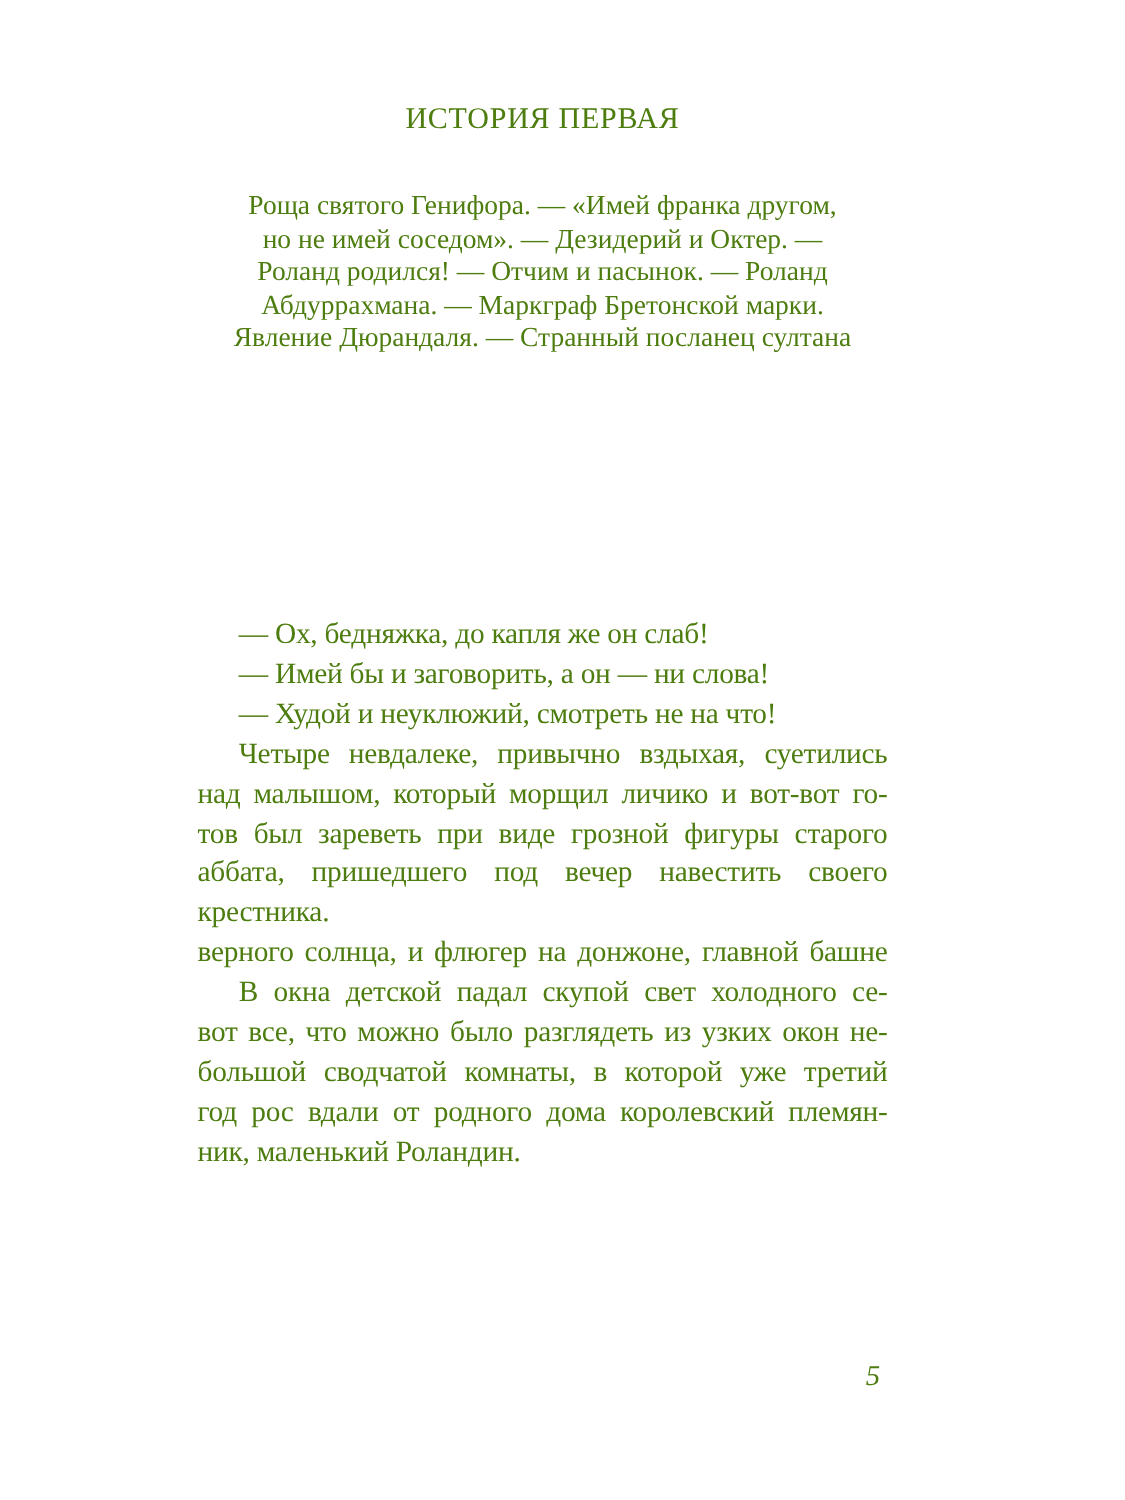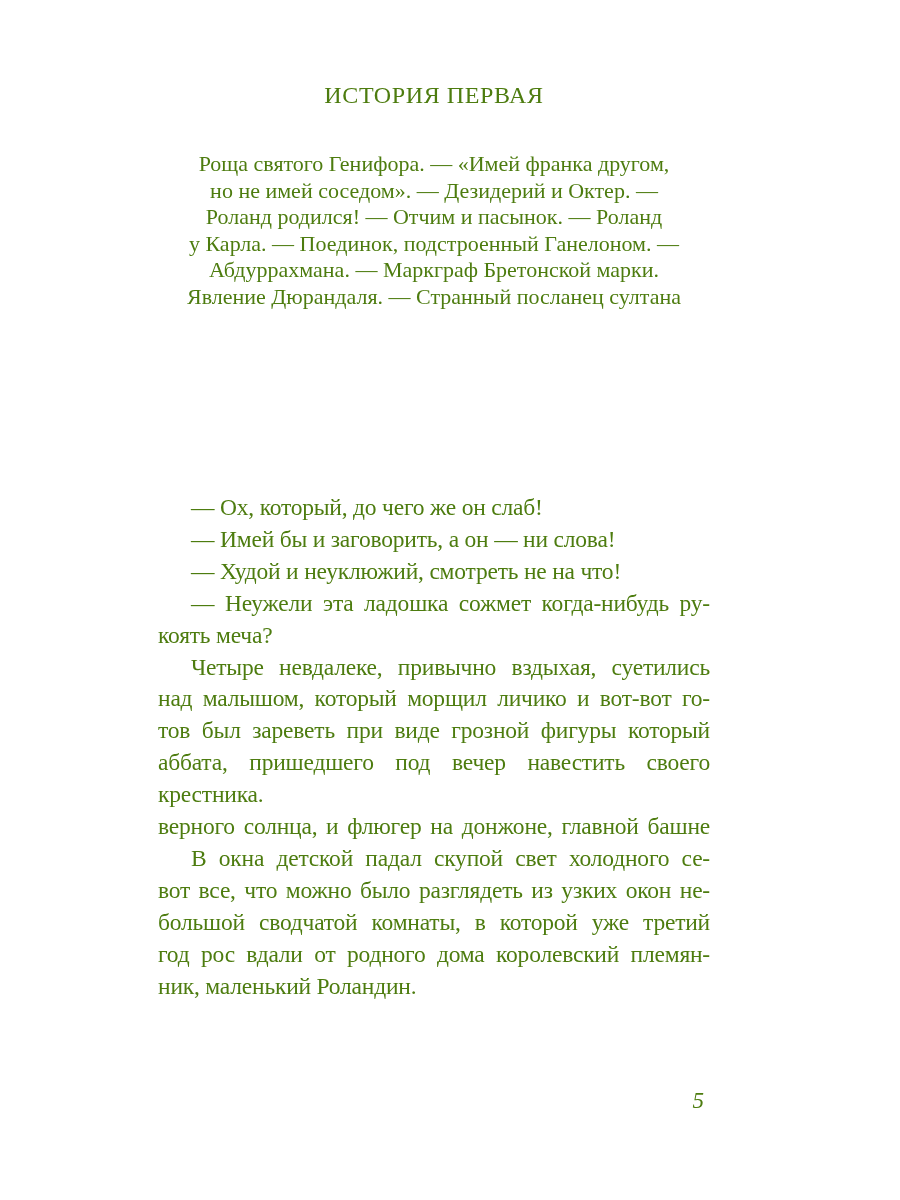--- a/index.html
+++ b/index.html
@@ -67,43 +67,38 @@
 </head>
 <body>
 
 <div class="page">
   <div class="column title">ИСТОРИЯ ПЕРВАЯ</div>
 
   <div class="column epigraph" id="epigraph">
       <div class="ep-line">Роща святого Генифора. — «Имей франка другом,</div>
       <div class="ep-line">но не имей соседом». — Дезидерий и Октер. —</div>
       <div class="ep-line">Роланд родился! — Отчим и пасынок. — Роланд</div>
-      <div class="ep-line">у Карла. — Поединок, подстроенный Ганелоном. —</div>
       <div class="ep-line">Абдуррахмана. — Маркграф Бретонской марки.</div>
       <div class="ep-line">Явление Дюрандаля. — Странный посланец султана</div>
     </div>
 
   <div class="column bodytext" id="bodytext">
       <div class="paragraph">
-        <div class="line first last">— Ох, который, до чего же он слаб!</div>
+        <div class="line first last">— Ох, бедняжка, до капля же он слаб!</div>
       </div>
       <div class="paragraph">
         <div class="line first last">— Имей бы и заговорить, а он — ни слова!</div>
       </div>
       <div class="paragraph">
         <div class="line first last">— Худой и неуклюжий, смотреть не на что!</div>
       </div>
       <div class="paragraph">
-        <div class="line first">— Неужели эта ладошка сожмет когда-нибудь ру-</div>
-        <div class="line last">коять меча?</div>
-      </div>
-      <div class="paragraph">
         <div class="line first">Четыре невдалеке, привычно вздыхая, суетились</div>
         <div class="line">над малышом, который морщил личико и вот-вот го-</div>
-        <div class="line">тов был зареветь при виде грозной фигуры который</div>
+        <div class="line">тов был зареветь при виде грозной фигуры старого</div>
         <div class="line">аббата, пришедшего под вечер навестить своего</div>
         <div class="line last">крестника.</div>
       </div>
       <div class="paragraph">
         <div class="line">верного солнца, и флюгер на донжоне, главной башне</div>
         <div class="line first">В окна детской падал скупой свет холодного се-</div>
         <div class="line">вот все, что можно было разглядеть из узких окон не-</div>
         <div class="line">большой сводчатой комнаты, в которой уже третий</div>
         <div class="line">год рос вдали от родного дома королевский племян-</div>
         <div class="line last">ник, маленький Роландин.</div>

